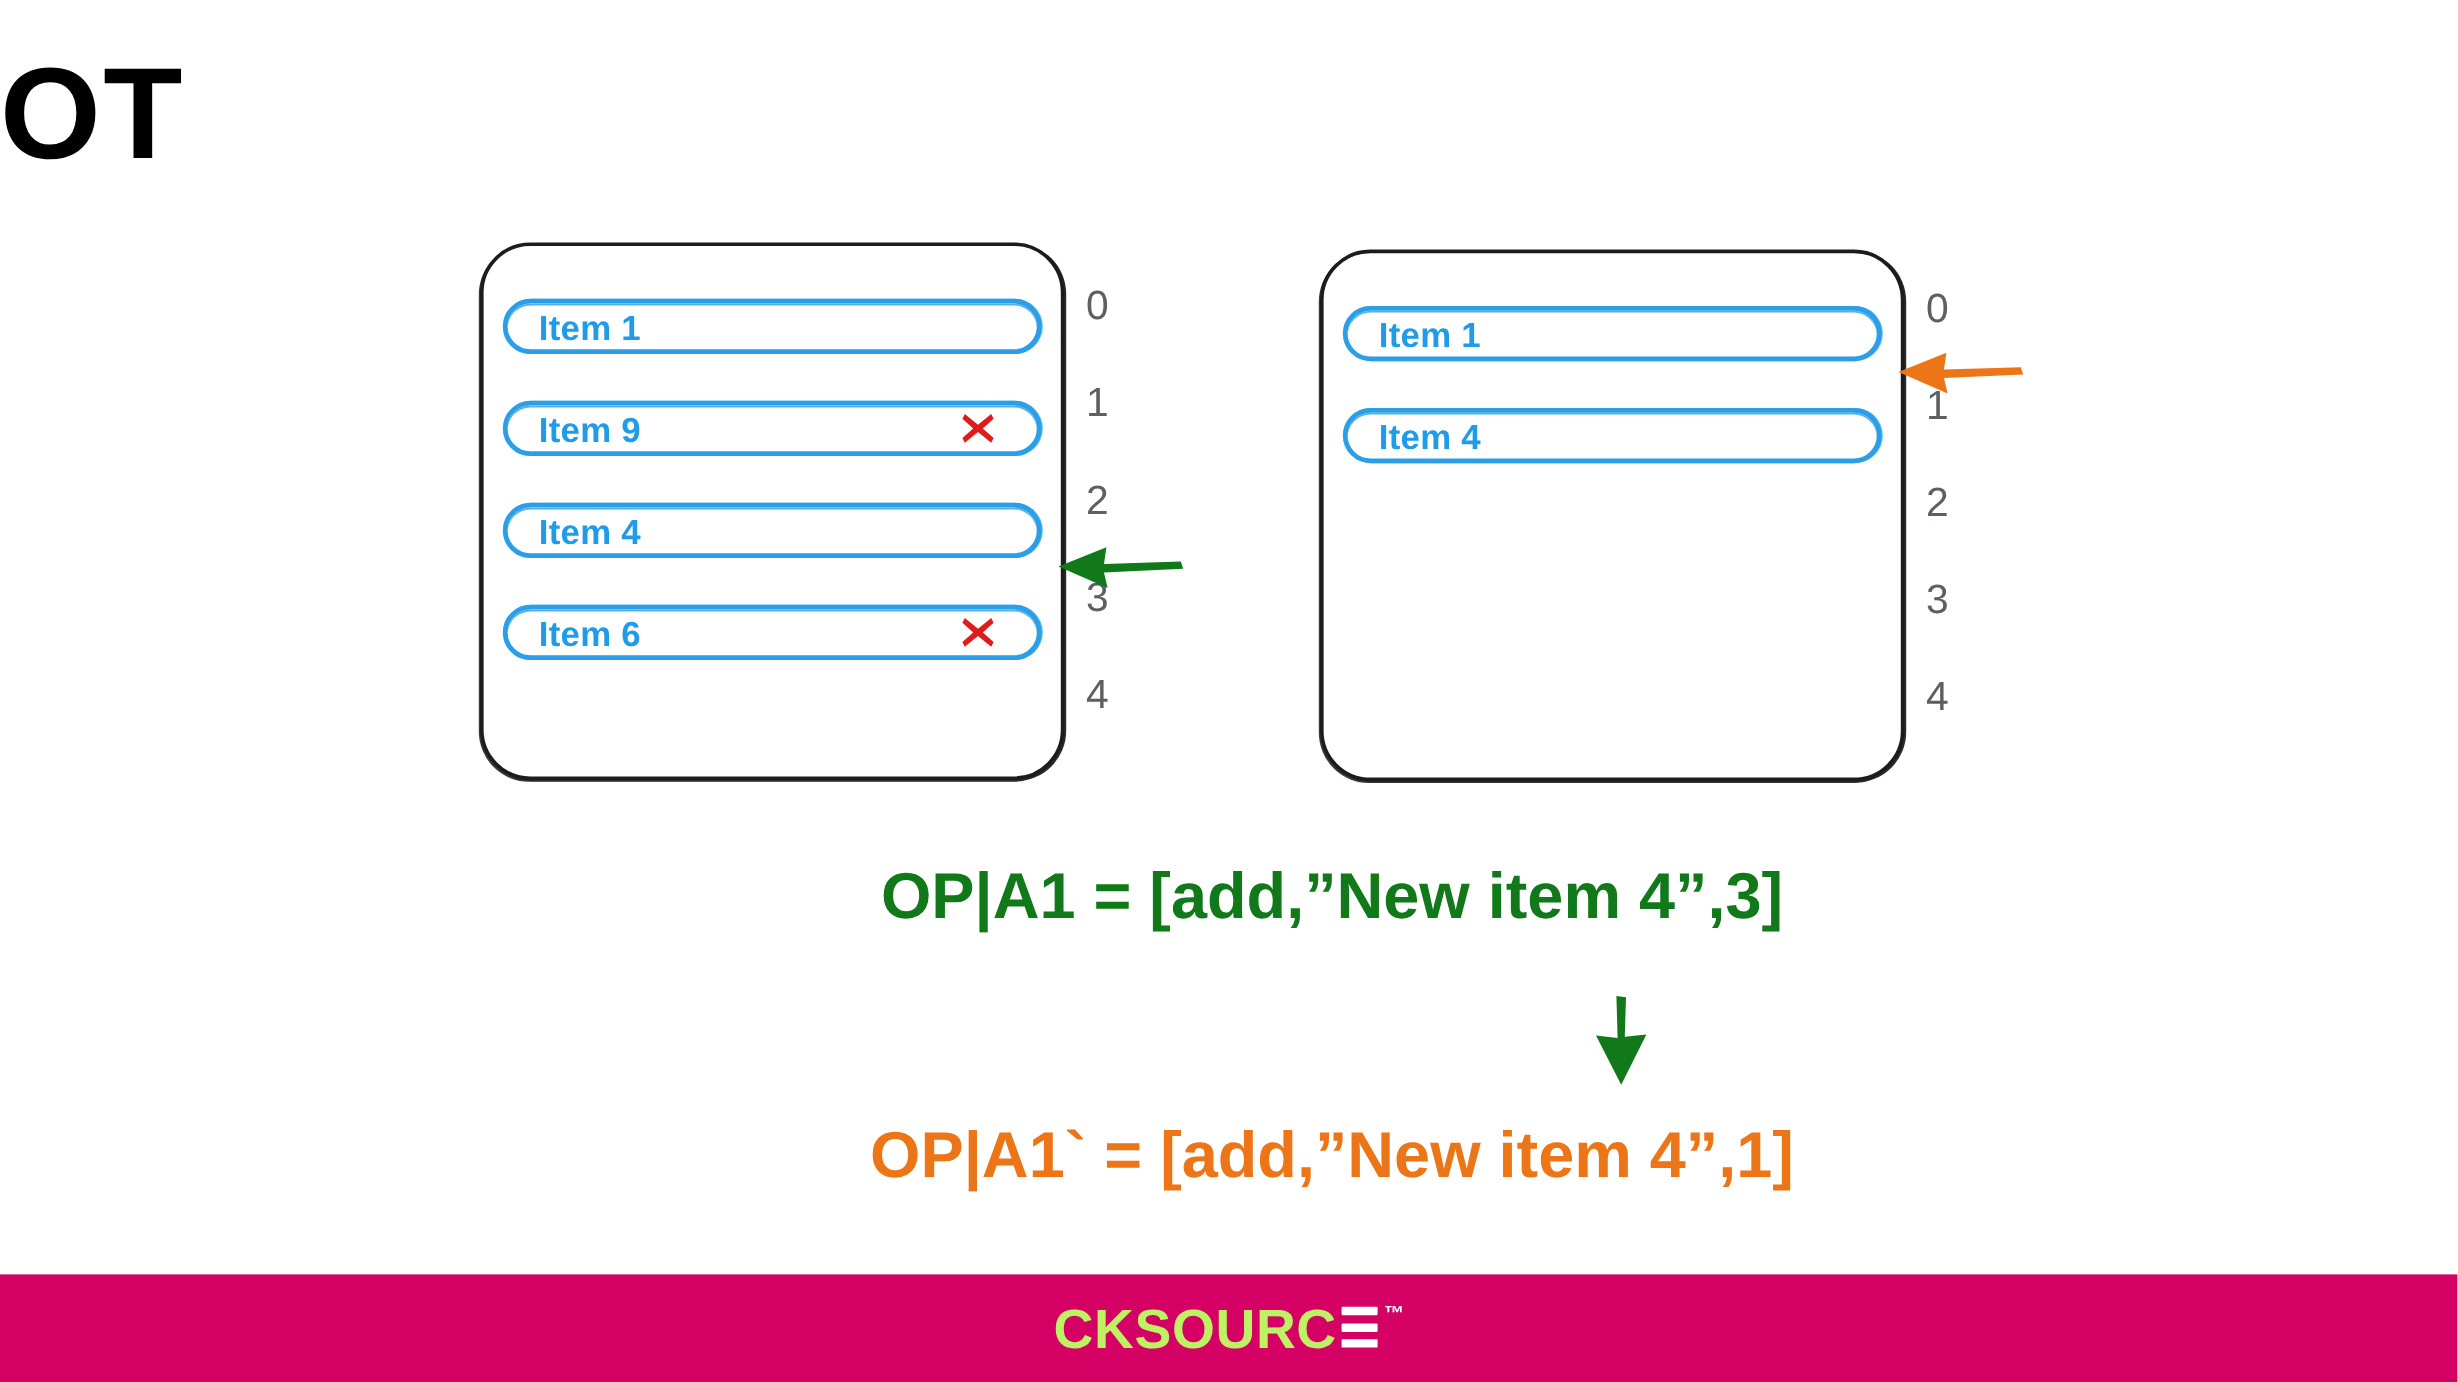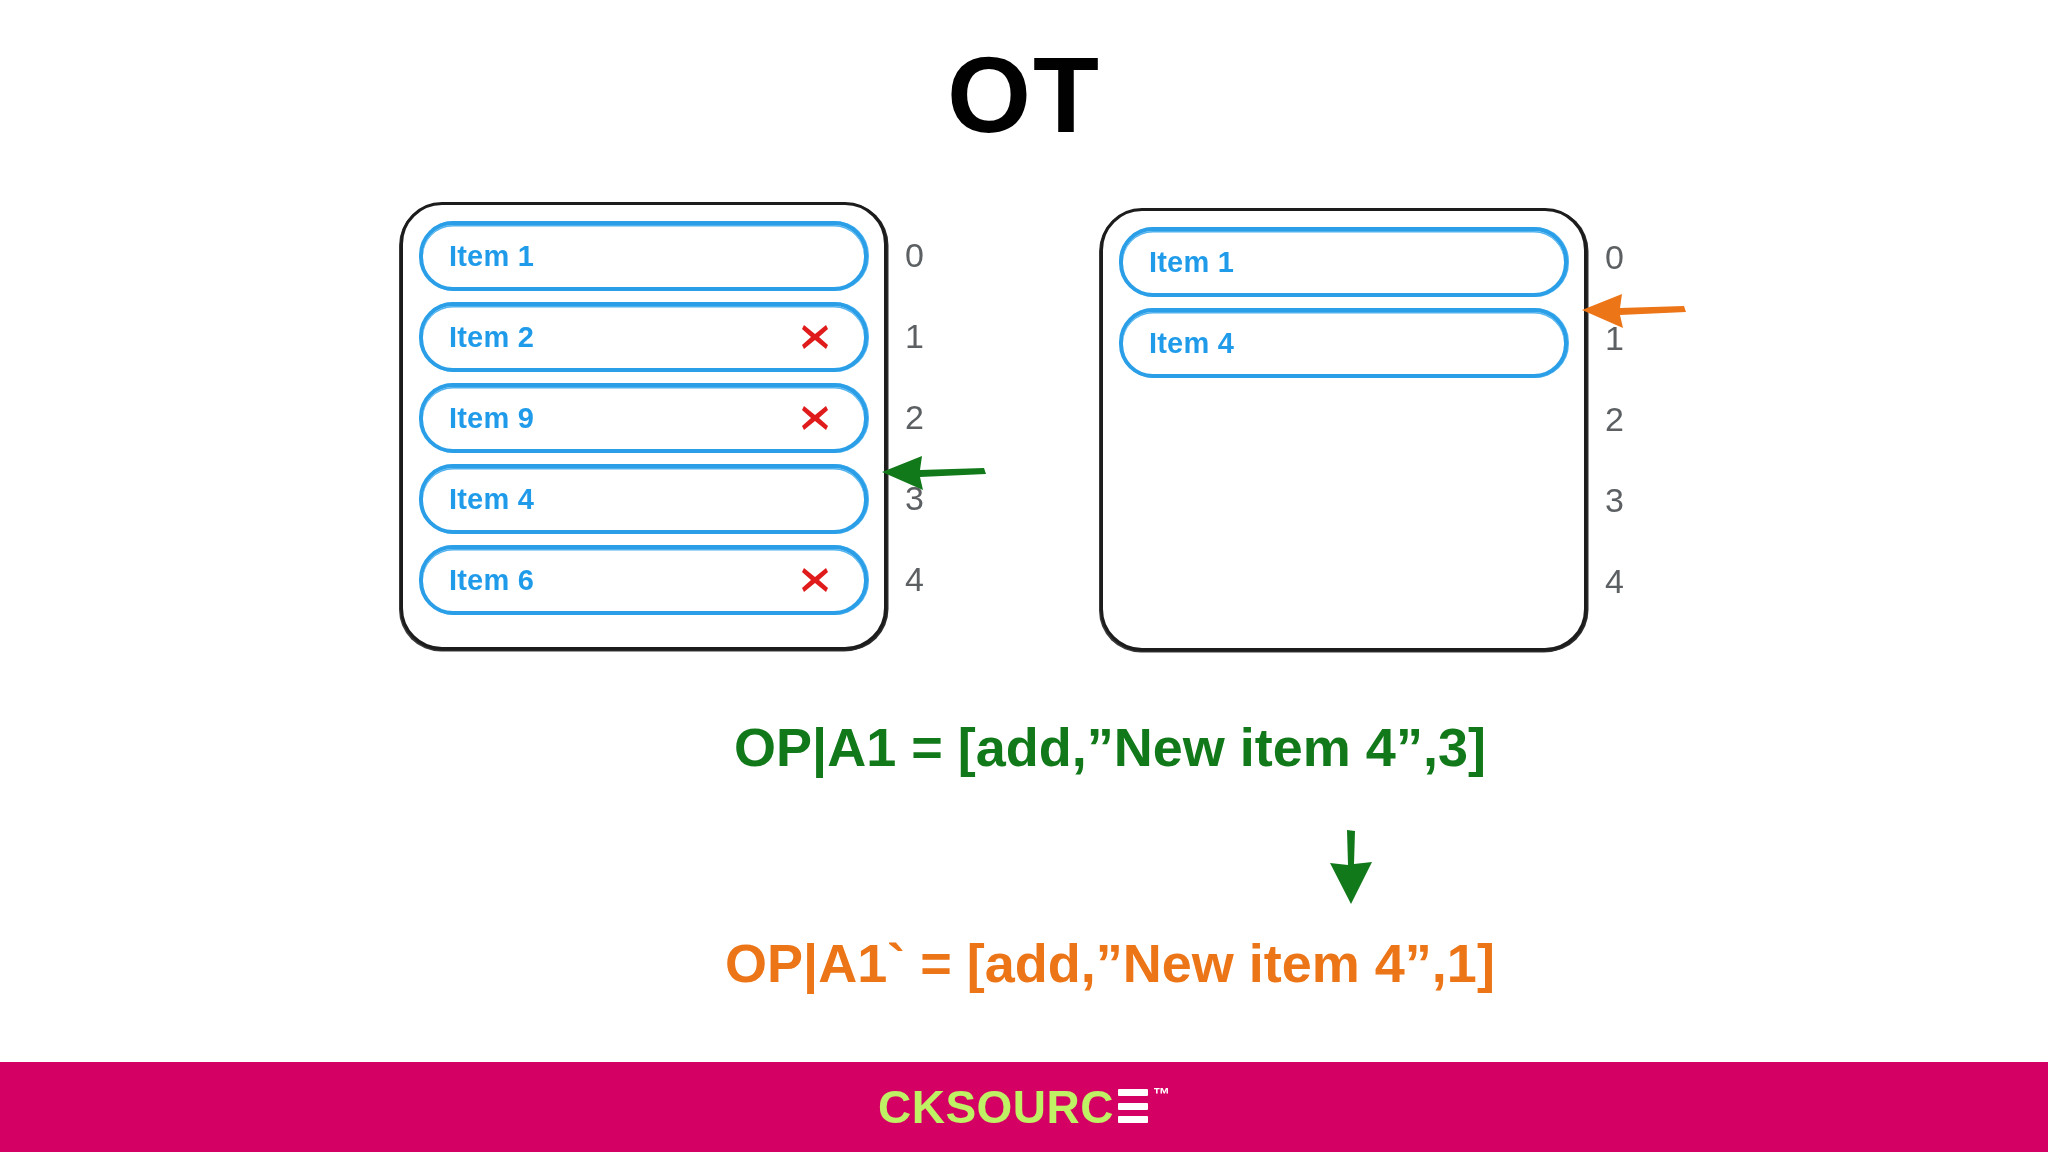--- a/index.html
+++ b/index.html
@@ -14,21 +14,20 @@
   #slide {
     position:relative;
     width:2048px; height:1152px;
     background:#ffffff;
   }
 
   
   .slide-title {
     position:absolute;
     top:38px; left:0; width:2048px;
-    text-align:center;
     font-size:108px;
     font-weight:bold;
     letter-spacing:2px;
     color:#010101;
     line-height:1.05;
   }
 
   
   .panel {
     position:absolute;
@@ -46,27 +45,28 @@
     position:absolute;
     left:16px; top:16px; right:16px;
     display:flex;
     flex-direction:column;
     gap:11px;
   }
 
   
   .item {
     position:relative;
-    height:70px;
+    height:46px;
     border:4px solid #2a9fe8;
     border-radius:34px;
     background:#ffffff;
     display:flex;
-    align-items:center;
+    align-items:flex-end;
     box-shadow: 0 1.5px 0 0 #4fb2ee inset, 1px 0 0 0 #55b5ef;
+    margin-top: 28px;
   }
 
   .item-label {
     margin-left:26px;
     font-size:29px;
     font-weight:bold;
     color:#1f9bea;
     letter-spacing:0.2px;
   }
 
@@ -182,28 +182,20 @@
 
   <div class="slide-title">OT</div>
 
   <div class="panel panel-left">
     <div class="rows">
 
       <div class="item">
         <span class="item-label">Item 1</span>
       </div>
 
-      <div class="item">
-        <span class="item-label">Item 2</span>
-        <span class="x-mark">
-          <svg viewBox="0 0 30 30" aria-hidden="true">
-            <path d="M4 3 L15 12 L26 3 L28 7 L19 15 L28 23 L26 27 L15 18 L4 27 L2 23 L11 15 L2 7 Z" fill="currentColor"></path>
-          </svg>
-        </span>
-      </div>
 
       <div class="item">
         <span class="item-label">Item 9</span>
         <span class="x-mark">
           <svg viewBox="0 0 30 30" aria-hidden="true">
             <path d="M4 3 L15 12 L26 3 L28 7 L19 15 L28 23 L26 27 L15 18 L4 27 L2 23 L11 15 L2 7 Z" fill="currentColor"></path>
           </svg>
         </span>
       </div>
 

